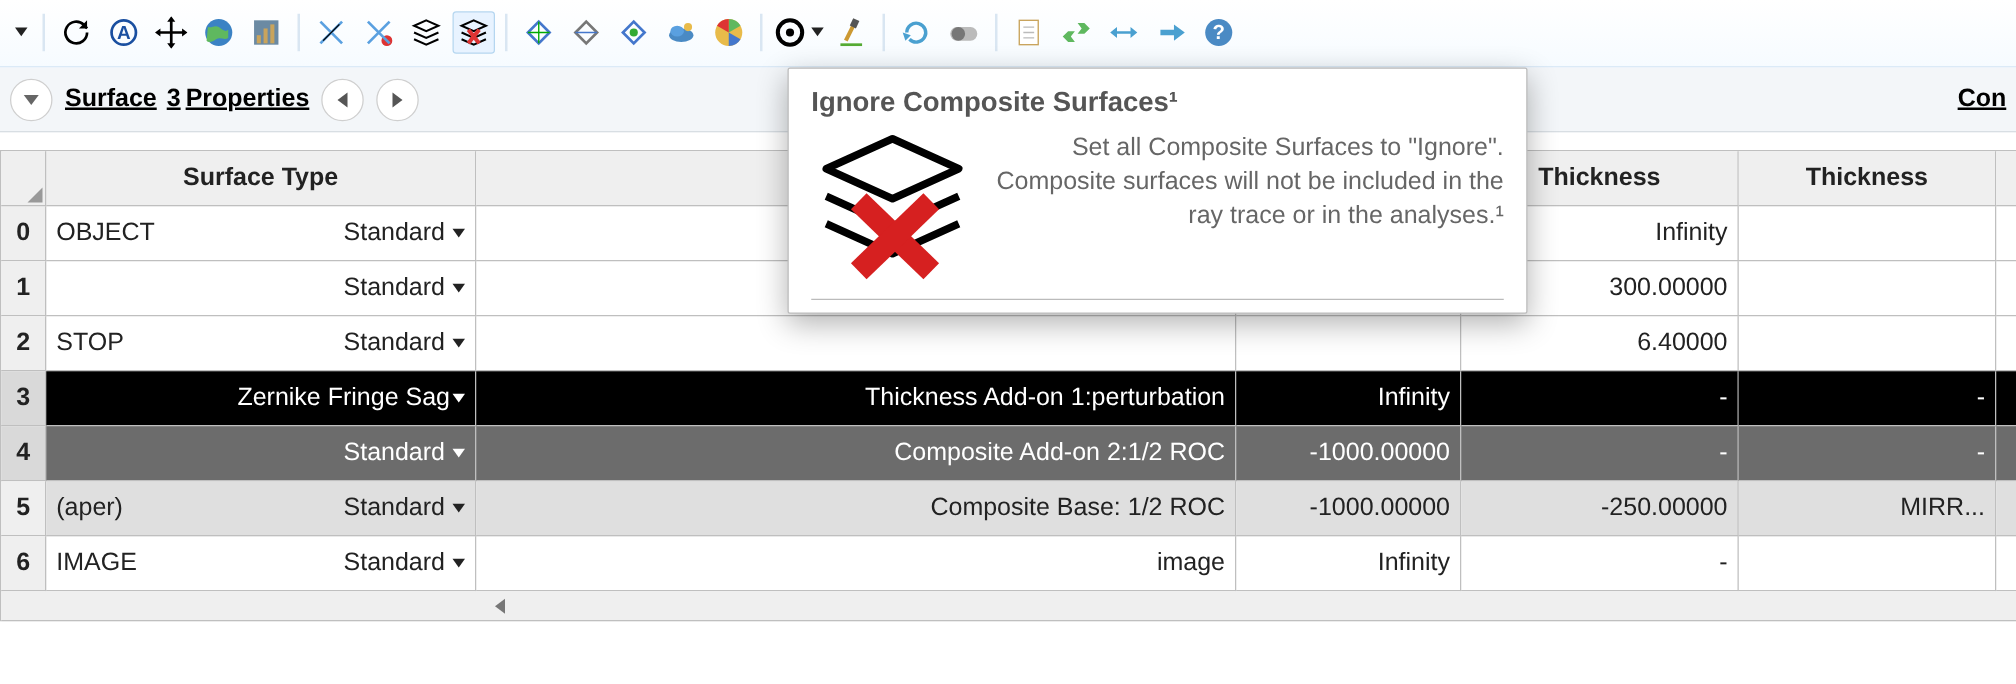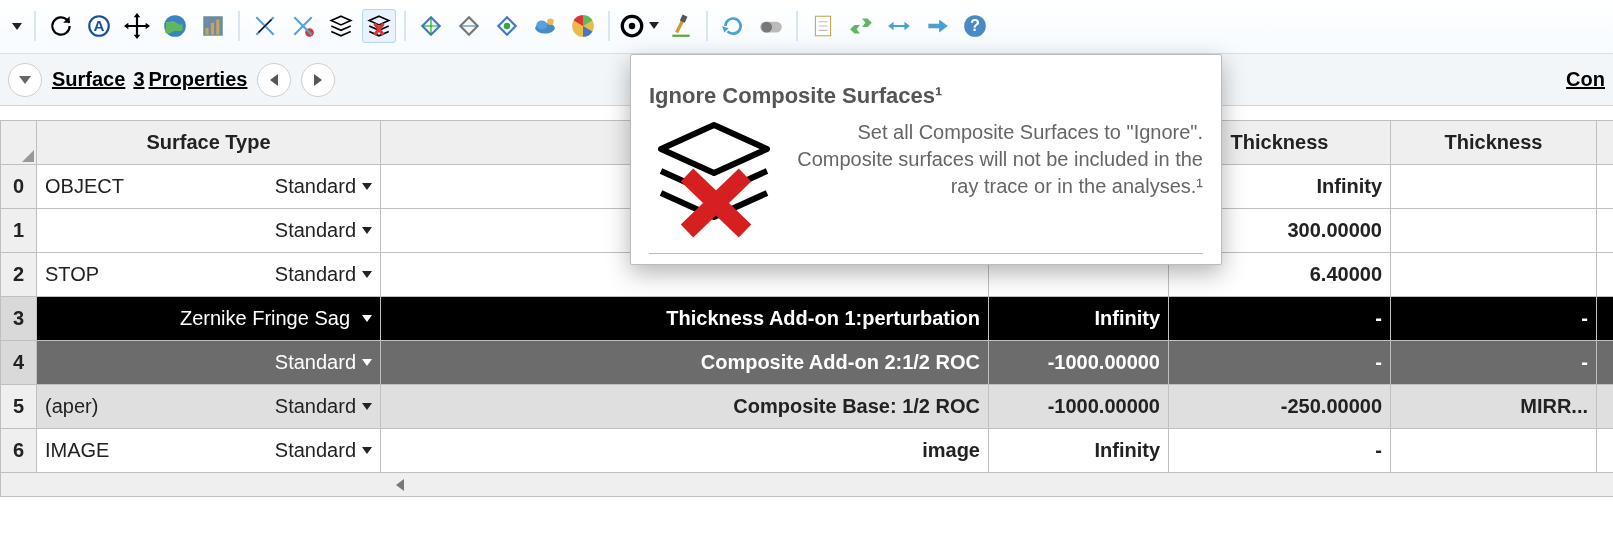--- a/index.html
+++ b/index.html
@@ -152,21 +152,21 @@
   .type-cell { justify-content: flex-start; }
   .type-cell .name { flex: 0 0 auto; margin-right: 8px; }
   .type-cell .type { margin-left: auto; margin-right: 6px; }
   .dd {
     width:0;height:0;
     border-left:5px solid transparent;
     border-right:5px solid transparent;
     border-top:7px solid currentColor;
     flex-shrink:0;
   }
-  .right { justify-content:flex-end;font-weight:bold; }
+  .right { justify-content:flex-end; }
   .sel {
     background:#000; color:#fff;
   }
   .dark {
     background:#6c6c6c; color:#fff;
   }
   .dark .dd { border-top-color:#fff; }
   .lt {
     background:#dfdfdf;
   }
@@ -195,21 +195,21 @@
   
   .tooltip {
     position: absolute;
     left: 630px;
     top: 54px;
     width: 592px;
     background: #fff;
     border: 1px solid #bbb;
     box-shadow: 0 8px 24px rgba(0,0,0,0.3);
     border-radius: 2px;
-    padding: 28px 18px 10px 18px;
+    padding: 14px 18px 10px 18px;
     z-index: 100;
   }
   .tooltip .tt-title {
     font-weight: 700;
     color: #555;
     margin-bottom: 10px;
     font-size: 22px;
   }
   .tooltip .tt-body {
     display:flex;
@@ -425,21 +425,21 @@
         <span class="dd"></span>
       </div><div class="cell right " style="justify-content: flex-end;"></div><div class="cell right "></div><div class="cell right ">Infinity</div><div class="cell right "></div><div class="cell "></div><div class="cell rowhdr">1</div><div class="cell type-cell ">
         <span class="name"></span>
         <span class="type">Standard</span>
         <span class="dd"></span>
       </div><div class="cell right " style="justify-content: flex-end;"></div><div class="cell right "></div><div class="cell right ">300.00000</div><div class="cell right "></div><div class="cell "></div><div class="cell rowhdr">2</div><div class="cell type-cell ">
         <span class="name">STOP</span>
         <span class="type">Standard</span>
         <span class="dd"></span>
       </div><div class="cell right " style="justify-content: flex-end;"></div><div class="cell right "></div><div class="cell right ">6.40000</div><div class="cell right "></div><div class="cell "></div><div class="cell rowhdr shaded">3</div><div class="cell type-cell sel" style="justify-content: flex-end;">
-        <span class="type" style="margin-left:auto;margin-right:12px">Zernike Fringe Sag</span>
+        <span class="type" style="margin-left:auto;margin-right:2px">Zernike Fringe Sag</span>
         <span class="dd"></span>
       </div><div class="cell right sel" style="justify-content: flex-end;">Thickness Add-on 1:perturbation</div><div class="cell right sel">Infinity</div><div class="cell right sel">-</div><div class="cell right sel">-</div><div class="cell sel"></div><div class="cell rowhdr shaded">4</div><div class="cell type-cell dark">
         <span class="name"></span>
         <span class="type">Standard</span>
         <span class="dd"></span>
       </div><div class="cell right dark" style="justify-content: flex-end;">Composite Add-on 2:1/2 ROC</div><div class="cell right dark">-1000.00000</div><div class="cell right dark">-</div><div class="cell right dark">-</div><div class="cell dark"></div><div class="cell rowhdr">5</div><div class="cell type-cell lt">
         <span class="name">(aper)</span>
         <span class="type">Standard</span>
         <span class="dd"></span>
       </div><div class="cell right lt" style="justify-content: flex-end;">Composite Base: 1/2 ROC</div><div class="cell right lt">-1000.00000</div><div class="cell right lt">-250.00000</div><div class="cell right lt">MIRR...</div><div class="cell lt"></div><div class="cell rowhdr">6</div><div class="cell type-cell ">

